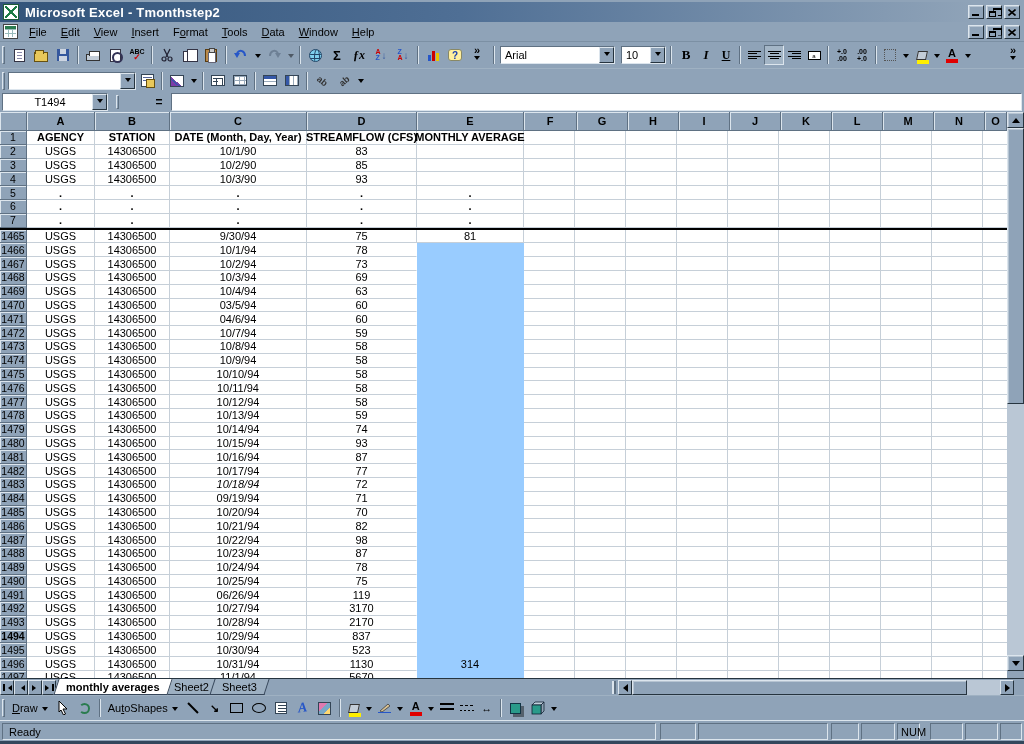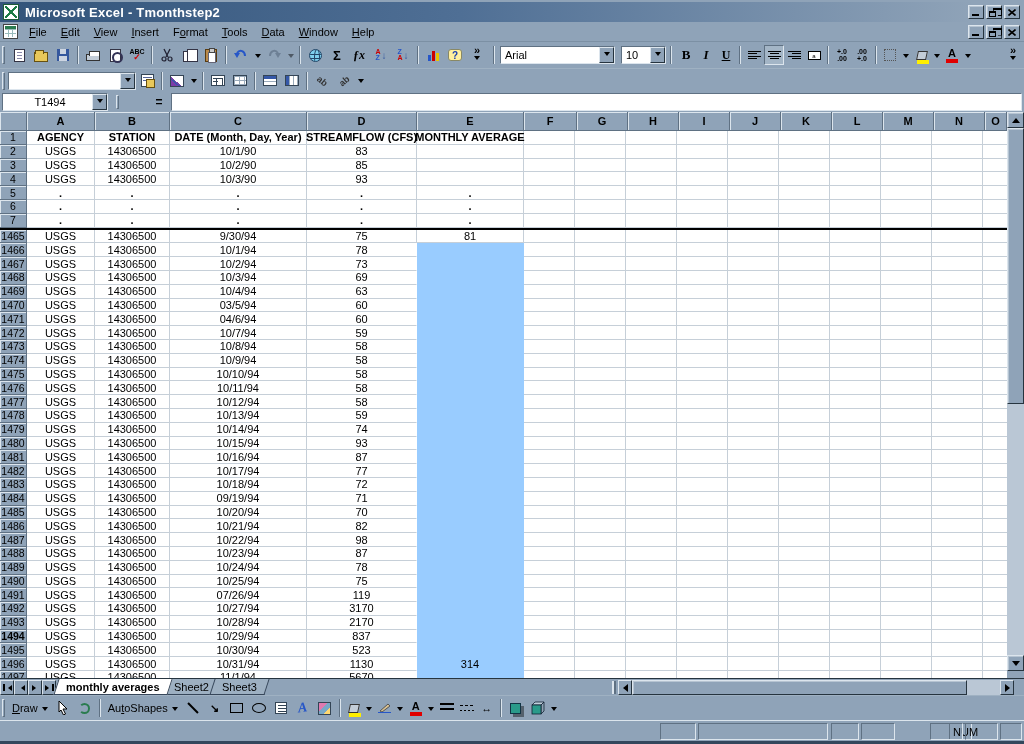--- a/index.html
+++ b/index.html
@@ -708,21 +708,21 @@
           <div class="cell" style="width: 75px;">14306500</div>
           <div class="cell" style="width: 137px;">10/17/94</div>
           <div class="cell nor" style="width: 110px;">77</div>
           <div class="cell efill" style="width: 107px;"></div>
           <div class="rest"></div>
         </div>
         <div class="grow">
           <div class="rh">1483</div>
           <div class="cell" style="width: 68px;">USGS</div>
           <div class="cell" style="width: 75px;">14306500</div>
-          <div class="cell" style="width: 137px;">10/18/94</div>
+          <div class="cell" style="width: 137px; font-style: italic;">10/18/94</div>
           <div class="cell nor" style="width: 110px;">72</div>
           <div class="cell efill" style="width: 107px;"></div>
           <div class="rest"></div>
         </div>
         <div class="grow">
           <div class="rh">1484</div>
           <div class="cell" style="width: 68px;">USGS</div>
           <div class="cell" style="width: 75px;">14306500</div>
           <div class="cell" style="width: 137px;">09/19/94</div>
           <div class="cell nor" style="width: 110px;">71</div>
@@ -780,21 +780,21 @@
           <div class="cell" style="width: 75px;">14306500</div>
           <div class="cell" style="width: 137px;">10/25/94</div>
           <div class="cell nor" style="width: 110px;">75</div>
           <div class="cell efill" style="width: 107px;"></div>
           <div class="rest"></div>
         </div>
         <div class="grow">
           <div class="rh">1491</div>
           <div class="cell" style="width: 68px;">USGS</div>
           <div class="cell" style="width: 75px;">14306500</div>
-          <div class="cell" style="width: 137px;">07/26/94</div>
+          <div class="cell" style="width: 137px;">06/26/94</div>
           <div class="cell nor" style="width: 110px;">119</div>
           <div class="cell efill" style="width: 107px;"></div>
           <div class="rest"></div>
         </div>
         <div class="grow">
           <div class="rh">1492</div>
           <div class="cell" style="width: 68px;">USGS</div>
           <div class="cell" style="width: 75px;">14306500</div>
           <div class="cell" style="width: 137px;">10/27/94</div>
           <div class="cell nor" style="width: 110px;">3170</div>
@@ -982,23 +982,26 @@
         <polygon points="10,4 13,1 13,10 10,13" fill="#8fa5b5" stroke="#123" stroke-width="0.8"></polygon>
         <rect x="1" y="4" width="9" height="9" fill="#2a9a8a" stroke="#123" stroke-width="0.8"></rect>
       </svg>
     </span>
   <span class="dd">
       <i class="dar"></i>
     </span>
 </div>
 
 <div id="statusbar">
+  <div class="spanel" style="left:2px;width:654px">
+      <span>Ready</span>
+    </div>
   <div class="spanel" style="left:660px;width:36px"></div>
   <div class="spanel" style="left:698px;width:130px"></div>
   <div class="spanel" style="left:831px;width:28px"></div>
   <div class="spanel" style="left:861px;width:34px"></div>
-  <div class="spanel" style="left:949px;width:23px;padding-left:3px">
+  <div class="spanel" style="left:897px;width:23px;padding-left:3px">
       <span>NUM</span>
     </div>
   <div class="spanel" style="left:930px;width:33px"></div>
   <div class="spanel" style="left:965px;width:33px"></div>
   <div class="spanel" style="left:1000px;width:22px"></div>
 </div>
 
 </body></html>

